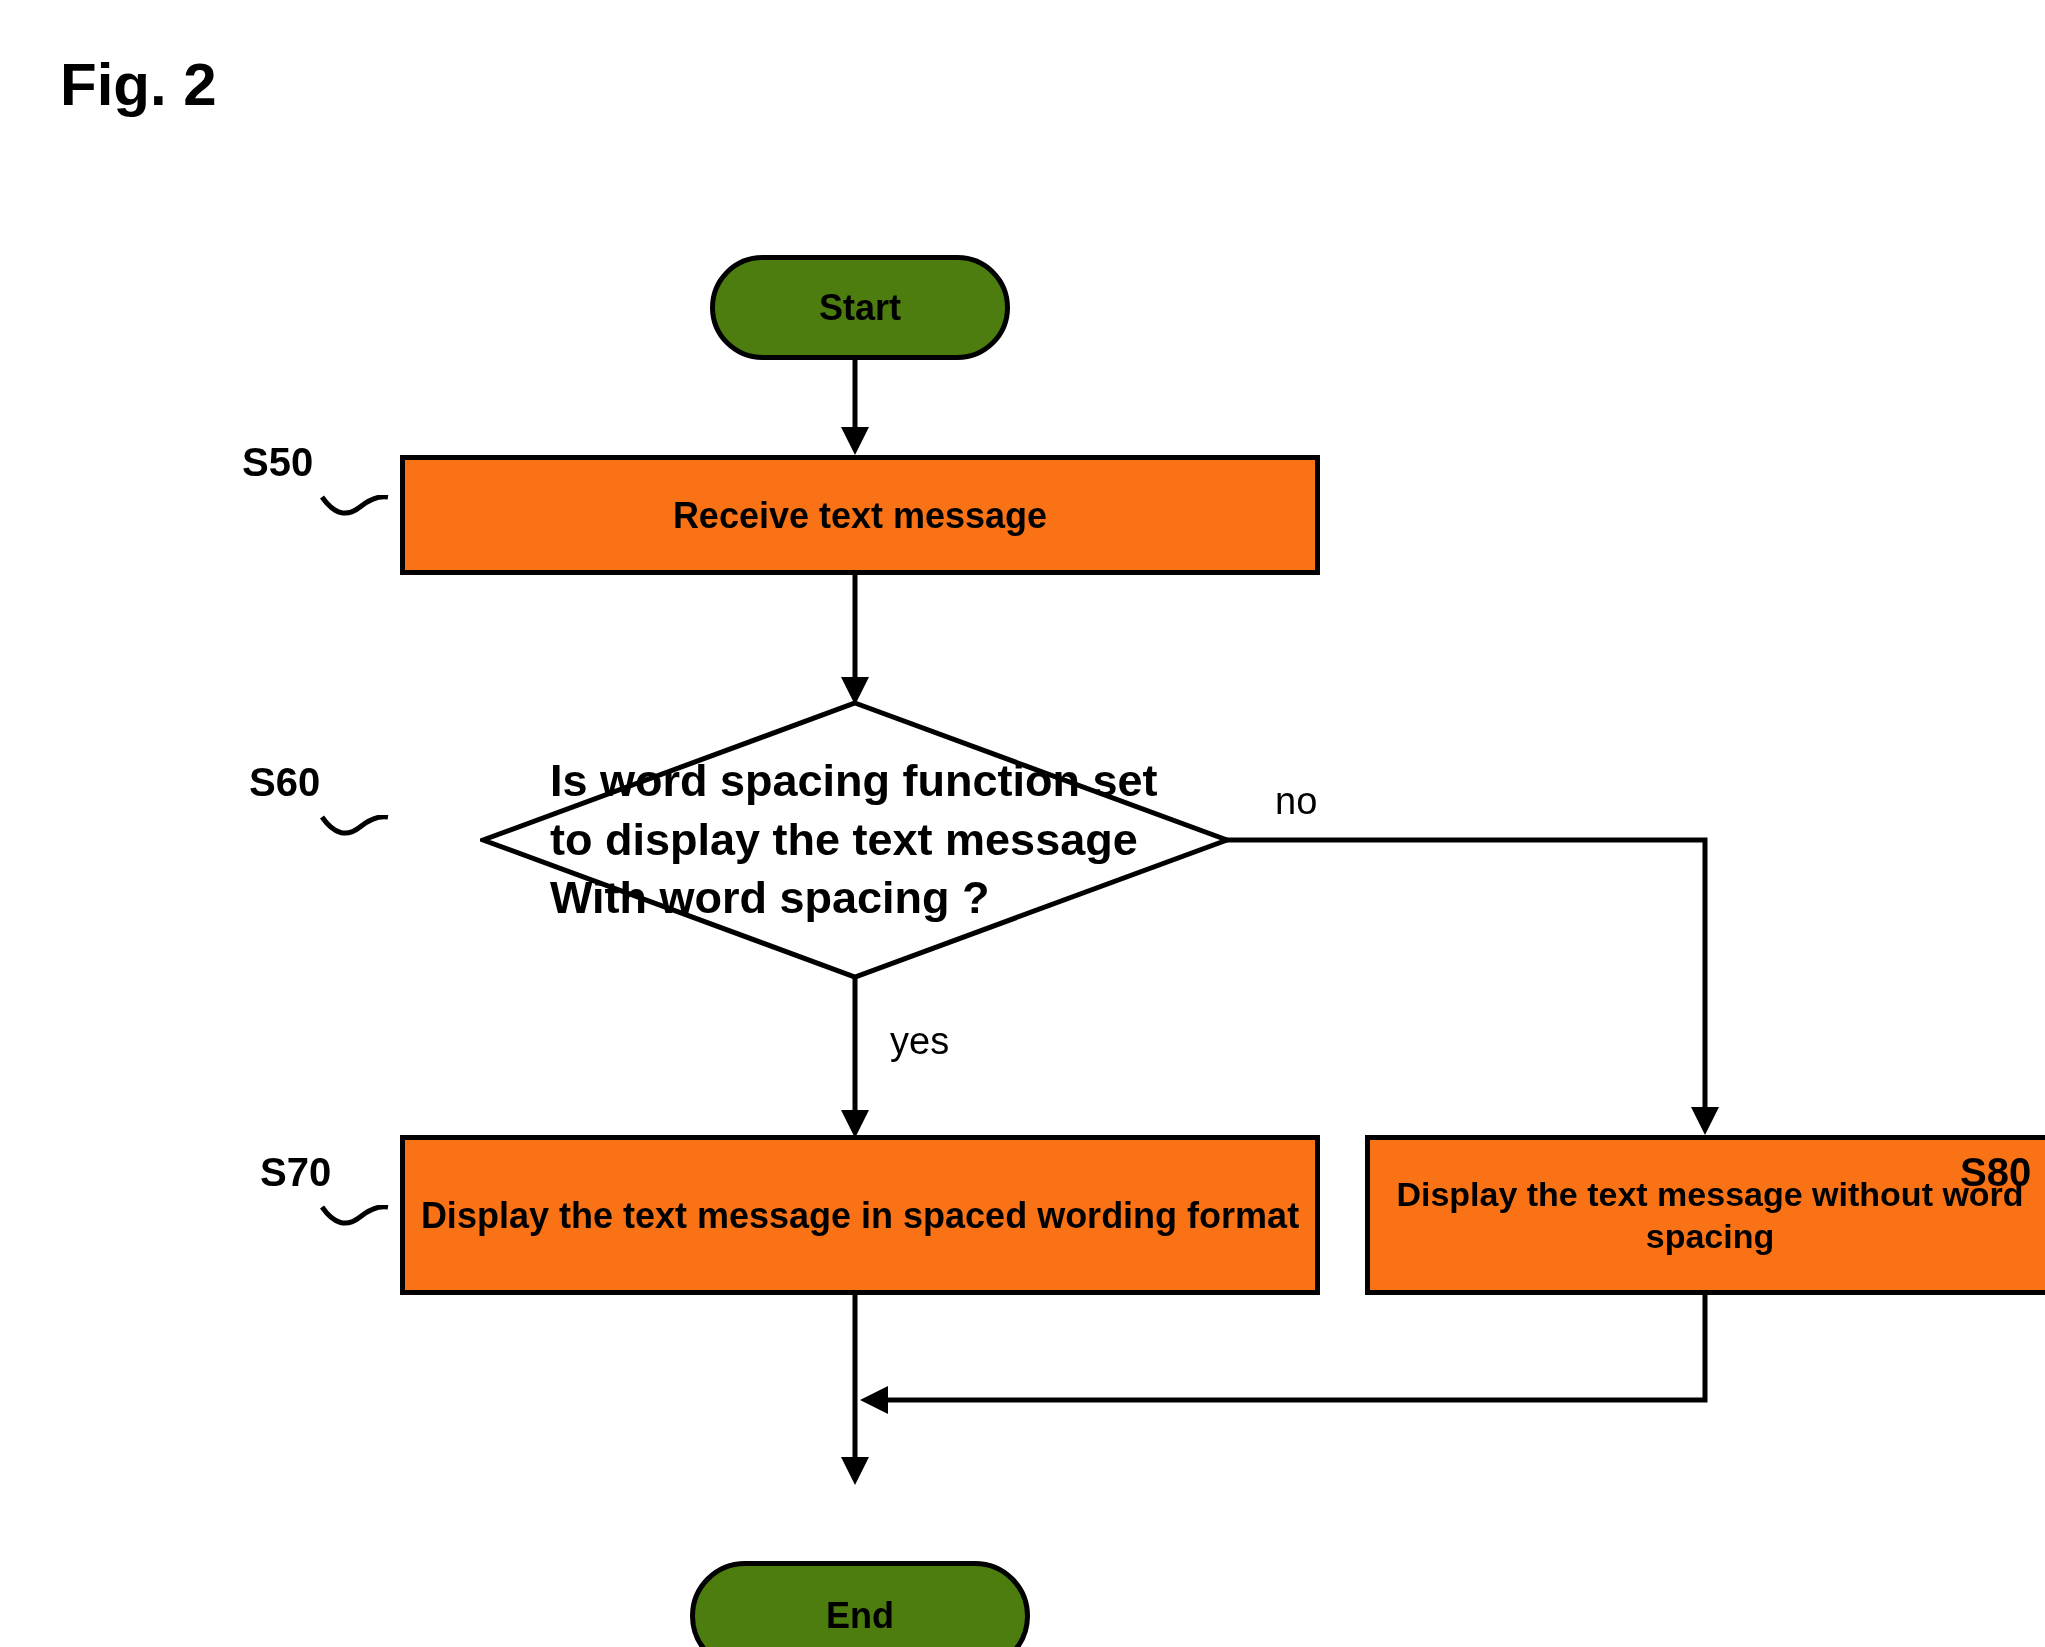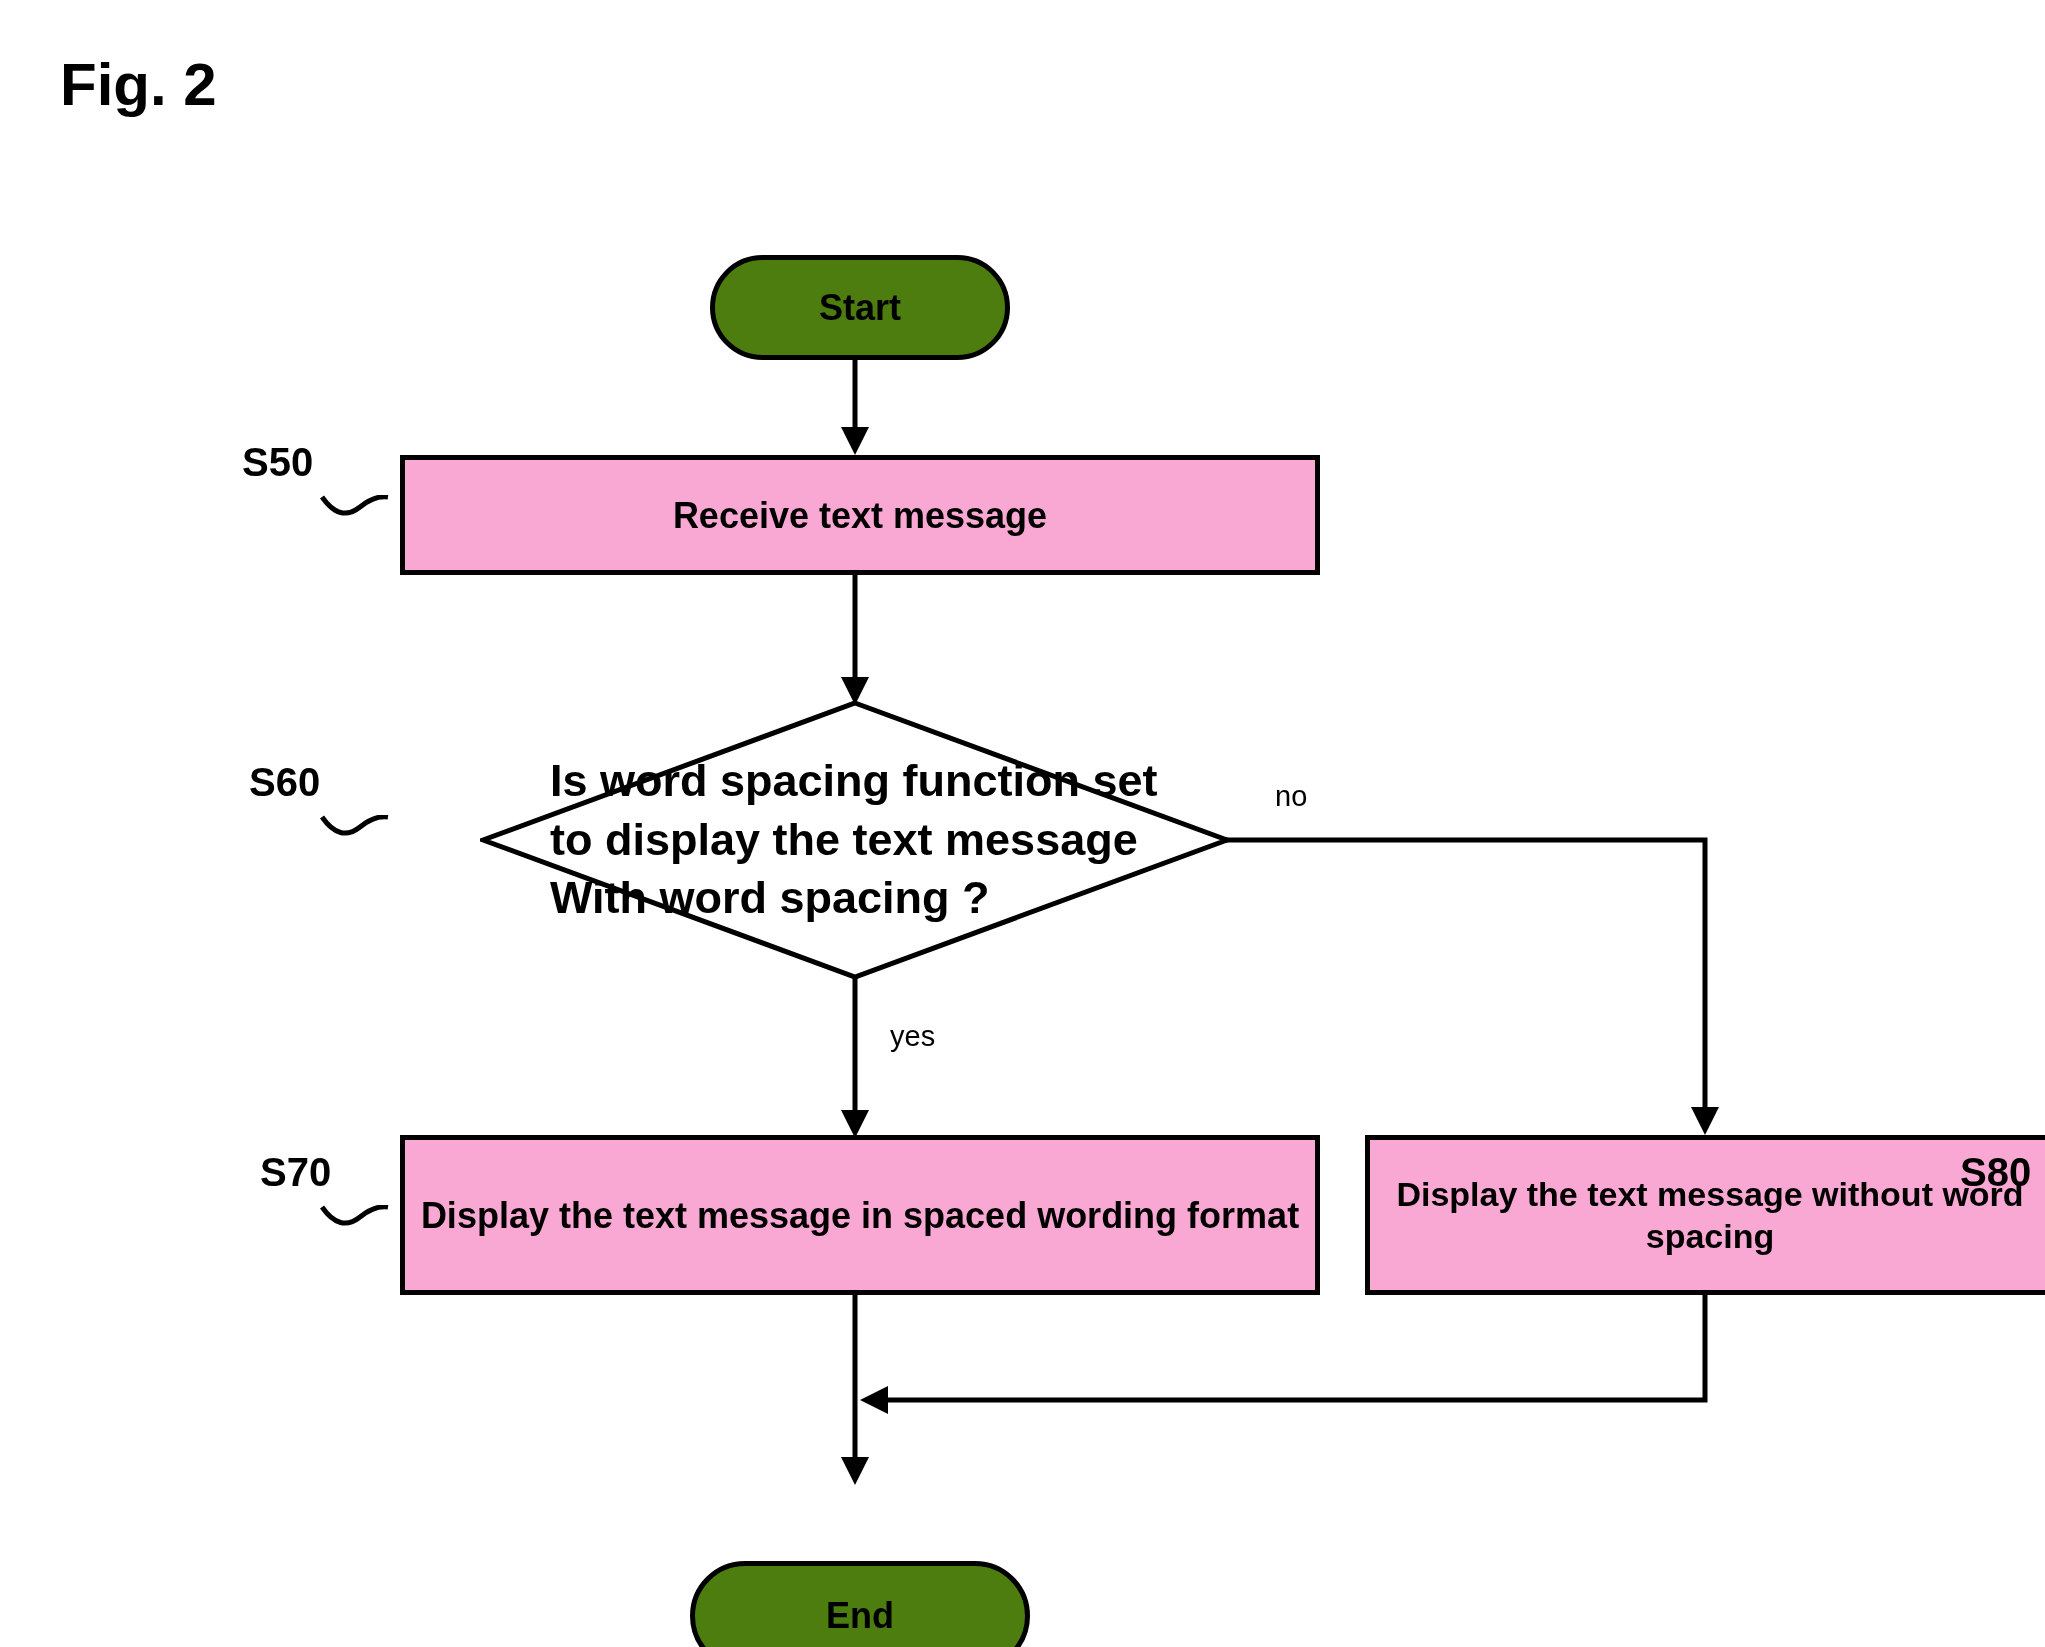--- a/index.html
+++ b/index.html
@@ -28,21 +28,21 @@
     display: flex;
     align-items: center;
     justify-content: center;
     font-weight: 700;
     font-size: 36px;
     background: #4d7c0f;
   }
   .process {
     position: absolute;
     border: 5px solid #000;
-    background: #f9a8d4;
+    background: #f97316;
     display: flex;
     align-items: center;
     justify-content: center;
     text-align: center;
     font-weight: 700;
     font-size: 36px;
     line-height: 1.25;
   }
   .diamond-wrap {
     position: absolute;
@@ -58,21 +58,21 @@
     align-items: center;
     justify-content: center;
     text-align: left;
     font-weight: 700;
     font-size: 45px;
     line-height: 1.3;
     padding: 0 70px;
   }
   .edge-label {
     position: absolute;
-    font-size: 29px;
+    font-size: 38px;
     font-weight: 400;
   }
   .step-label {
     position: absolute;
     font-size: 40px;
     font-weight: 900;
   }
   .step-tail {
     position: absolute;
     width: 70px;

